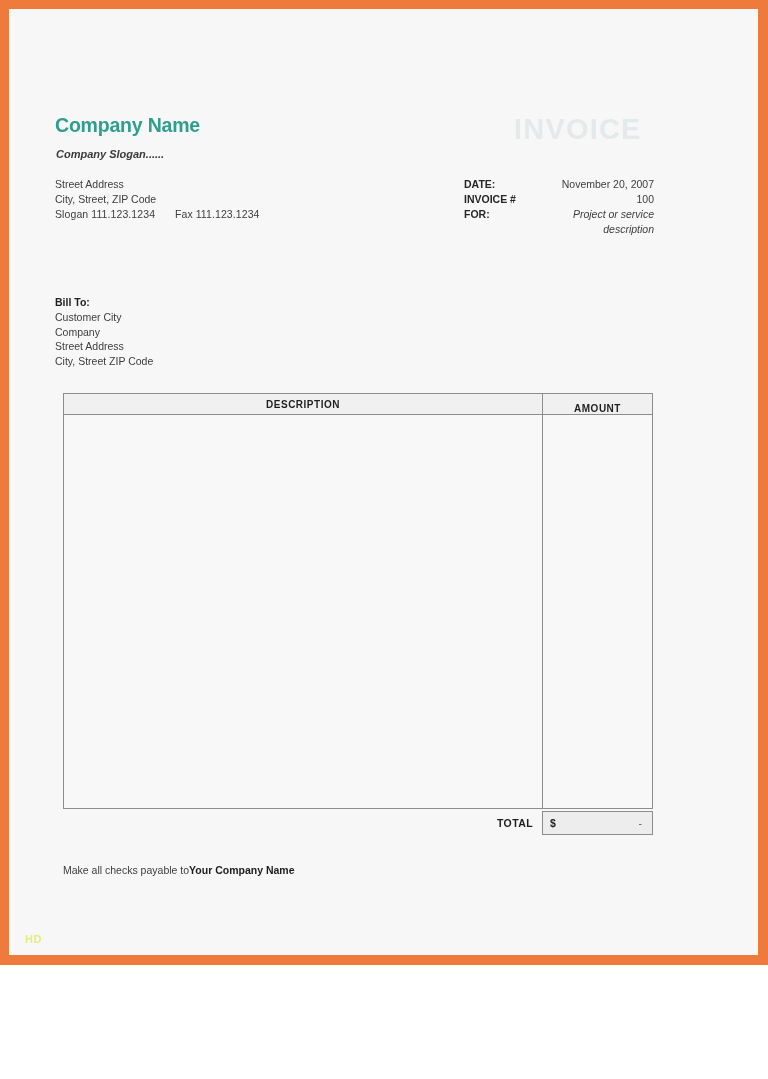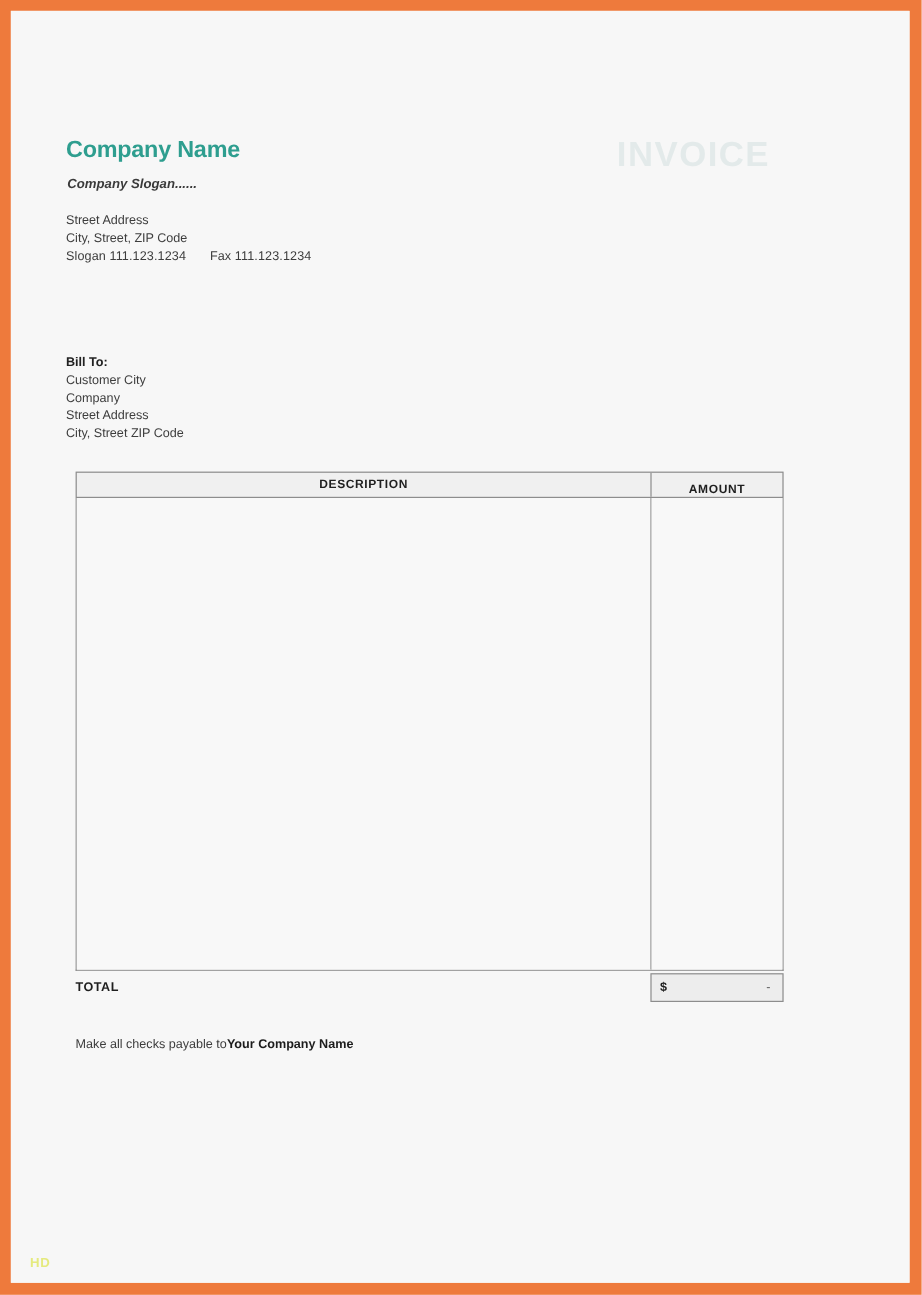--- a/index.html
+++ b/index.html
@@ -12,21 +12,21 @@
     height: 1079px;
     overflow: hidden;
     font-family: "Liberation Sans", sans-serif;
   }
 
   
   .frame {
     position: relative;
     box-sizing: border-box;
     width: 768px;
-    height: 1079px;
+    height: 965px;
     background: #ee7a3c;
     padding: 9px 10px 10px 9px;
   }
   .frame-inner {
     position: relative;
     box-sizing: border-box;
     width: 100%;
     height: 100%;
     background: #fdfdfc;
     overflow: hidden;
@@ -177,20 +177,21 @@
     position: absolute;
     left: 54px;
     top: 801px;
     width: 590px;
     height: 26px;
     display: flex;
     align-items: center;
   }
   .total-label {
     flex: 0 0 479px;
+    text-align: right;
     padding-right: 9px;
     box-sizing: border-box;
     font-size: 10.5px;
     font-weight: bold;
     letter-spacing: 0.4px;
     color: #1f1f1f;
   }
   .total-box {
     flex: 1 1 auto;
     height: 24px;
@@ -259,20 +260,38 @@
           <span>Slogan</span>
           <span>111.123.1234</span>
           <span class="addr-gap"></span>
           <span>Fax</span>
           <span>111.123.1234</span>
         </div>
       </div>
 
       <div class="invoice-watermark">INVOICE</div>
 
+      <div class="meta">
+        <div class="meta-row">
+          <div class="meta-label">DATE:</div>
+          <div class="meta-value">November 20, 2007</div>
+        </div>
+        <div class="meta-row">
+          <div class="meta-label">INVOICE #</div>
+          <div class="meta-value">100</div>
+        </div>
+        <div class="meta-row">
+          <div class="meta-label">FOR:</div>
+          <div class="meta-value italic">Project or service</div>
+        </div>
+        <div class="meta-row">
+          <div class="meta-label"></div>
+          <div class="meta-value italic">description</div>
+        </div>
+      </div>
 
       <div class="billto">
         <div class="billto-title">Bill To:</div>
         <div>Customer City</div>
         <div>Company</div>
         <div>Street Address</div>
         <div>City, Street  ZIP Code</div>
       </div>
 
       <div class="items">

